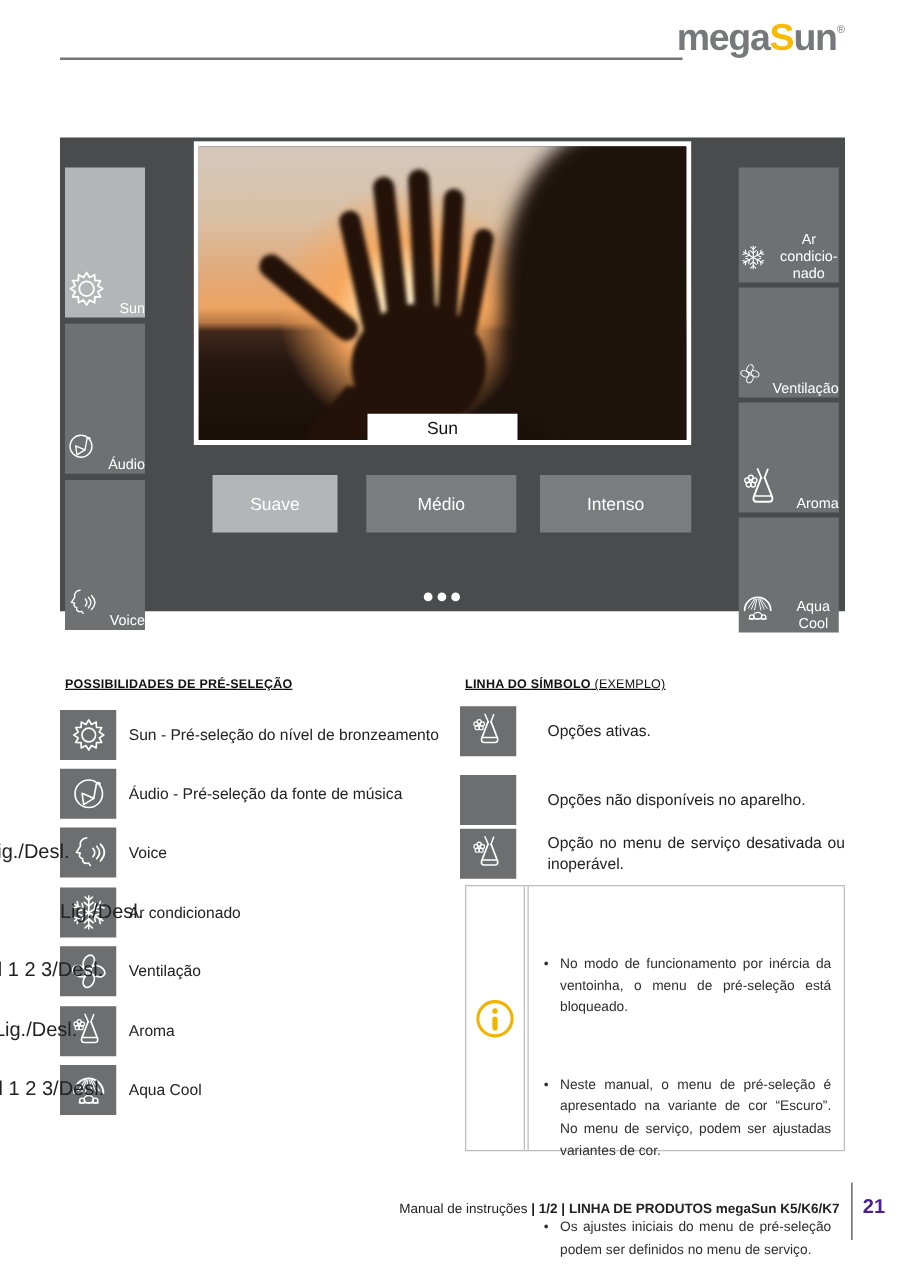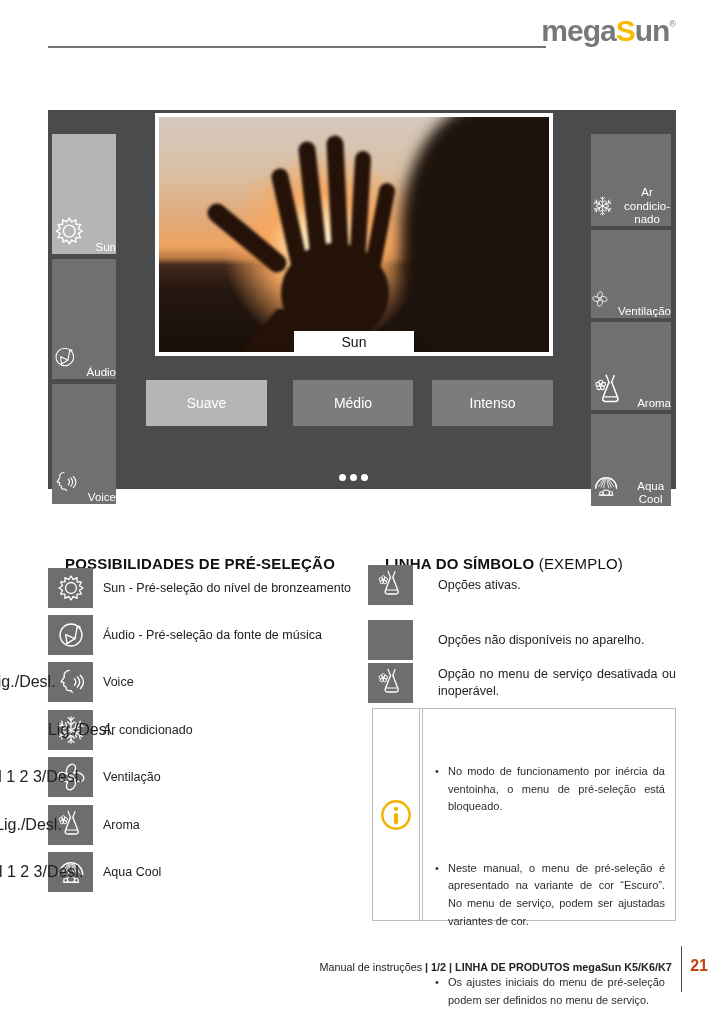--- a/index.html
+++ b/index.html
@@ -40,21 +40,21 @@
 
   .preset{position:absolute;top:270px;height:46px;background:#7a7c7e;color:#fff;
       display:flex;align-items:center;justify-content:center;font-size:14px;cursor:pointer;}
   .preset.active{background:#b4b5b7;}
   .dots{position:absolute;left:291px;top:364px;display:flex;gap:4px;cursor:pointer;}
   .dot{width:7px;height:7px;border-radius:50%;background:#fff;}
 
   
   .col-left{position:absolute;left:48px;top:538px;width:312px;}
   .col-right{position:absolute;left:368px;top:538px;width:308px;}
-  h3{margin:17px;font-size:15px;font-weight:bold;color:#111;letter-spacing:.2px;}
+  h3{margin:4px;font-size:10px;font-weight:bold;color:#111;letter-spacing:.2px;text-decoration:underline;}
   h3 .normal{font-weight:normal;}
 
   .docrow{position:absolute;left:0;height:40px;display:flex;align-items:center;}
   .iconbox{width:45px;height:40px;background:#6d6e70;color:#fff;flex:none;
            display:flex;align-items:center;justify-content:center;}
   .doclabel{margin-left:10px;font-size:12.5px;}
   .docvalue{position:absolute;right:78px;font-size:16px;white-space:nowrap;}
   .iconbox.dimmed{color:#55565a;}
 
   .staterow{position:absolute;left:0;display:flex;}
@@ -70,21 +70,21 @@
   .infobox ul{margin:0;padding:0;list-style:none;}
   .infobox li{position:relative;padding-left:13px;margin-bottom:7px;
       font-size:11px;line-height:1.6;text-align:justify;color:#2e2e2e;margin-top:44px;}
   .infobox li::before{content:"•";position:absolute;left:0;top:0;}
 
   
   .footer{position:absolute;top:946px;right:32px;display:flex;align-items:flex-start;}
   .f-text{padding-top:15px;font-size:10.8px;color:#222;white-space:nowrap;}
   .f-bold{font-weight:bold;margin-left:3px;}
   .f-div{width:1.5px;height:46px;background:#4c4c4c;margin:0 8px 0 9px;}
-  .f-page{padding-top:11px;font-size:16px;font-weight:bold;color:#c2410c;}
+  .f-page{padding-top:11px;font-size:16px;font-weight:bold;color:#4c1d95;}
 </style>
 </head>
 <body>
 
 <svg width="0" height="0" style="position:absolute" aria-hidden="true">
   <defs>
     <symbol id="i-sun" viewBox="0 0 48 48">
       <g stroke="currentColor" fill="none">
         <polygon stroke-width="2" stroke-linejoin="round" points="42,24 36.6,27.4 39.6,33 33.2,33.2 33,39.6 27.4,36.6 24,42 20.6,36.6 15,39.6 14.8,33.2 8.4,33 11.4,27.4 6,24 11.4,20.6 8.4,15 14.8,14.8 15,8.4 20.6,11.4 24,6 27.4,11.4 33,8.4 33.2,14.8 39.6,15 36.6,20.6"></polygon>
         <circle cx="24" cy="24" r="8.2" stroke-width="2"></circle>
@@ -238,21 +238,21 @@
             <line x1="228" y1="74" x2="212" y2="158" stroke-width="16"></line>
             <ellipse cx="176" cy="176" rx="54" ry="50" stroke="none"></ellipse>
             <path d="M118,192 L82,235 L192,235 L212,192 Z" stroke="none"></path>
           </g>
         </svg>
         <div class="head-silhouette"></div>
       </div>
       <div class="photo-caption">Sun</div>
     </div>
 
-    <div class="preset active" style="left:98px;width:121px">
+    <div class="preset active" style="left:122px;width:100px">
         <span>Suave</span>
       </div>
     <div class="preset" style="left:245px;width:120px">
         <span>Médio</span>
       </div>
     <div class="preset" style="left:384px;width:121px">
         <span>Intenso</span>
       </div>
 
     <div class="dots">

